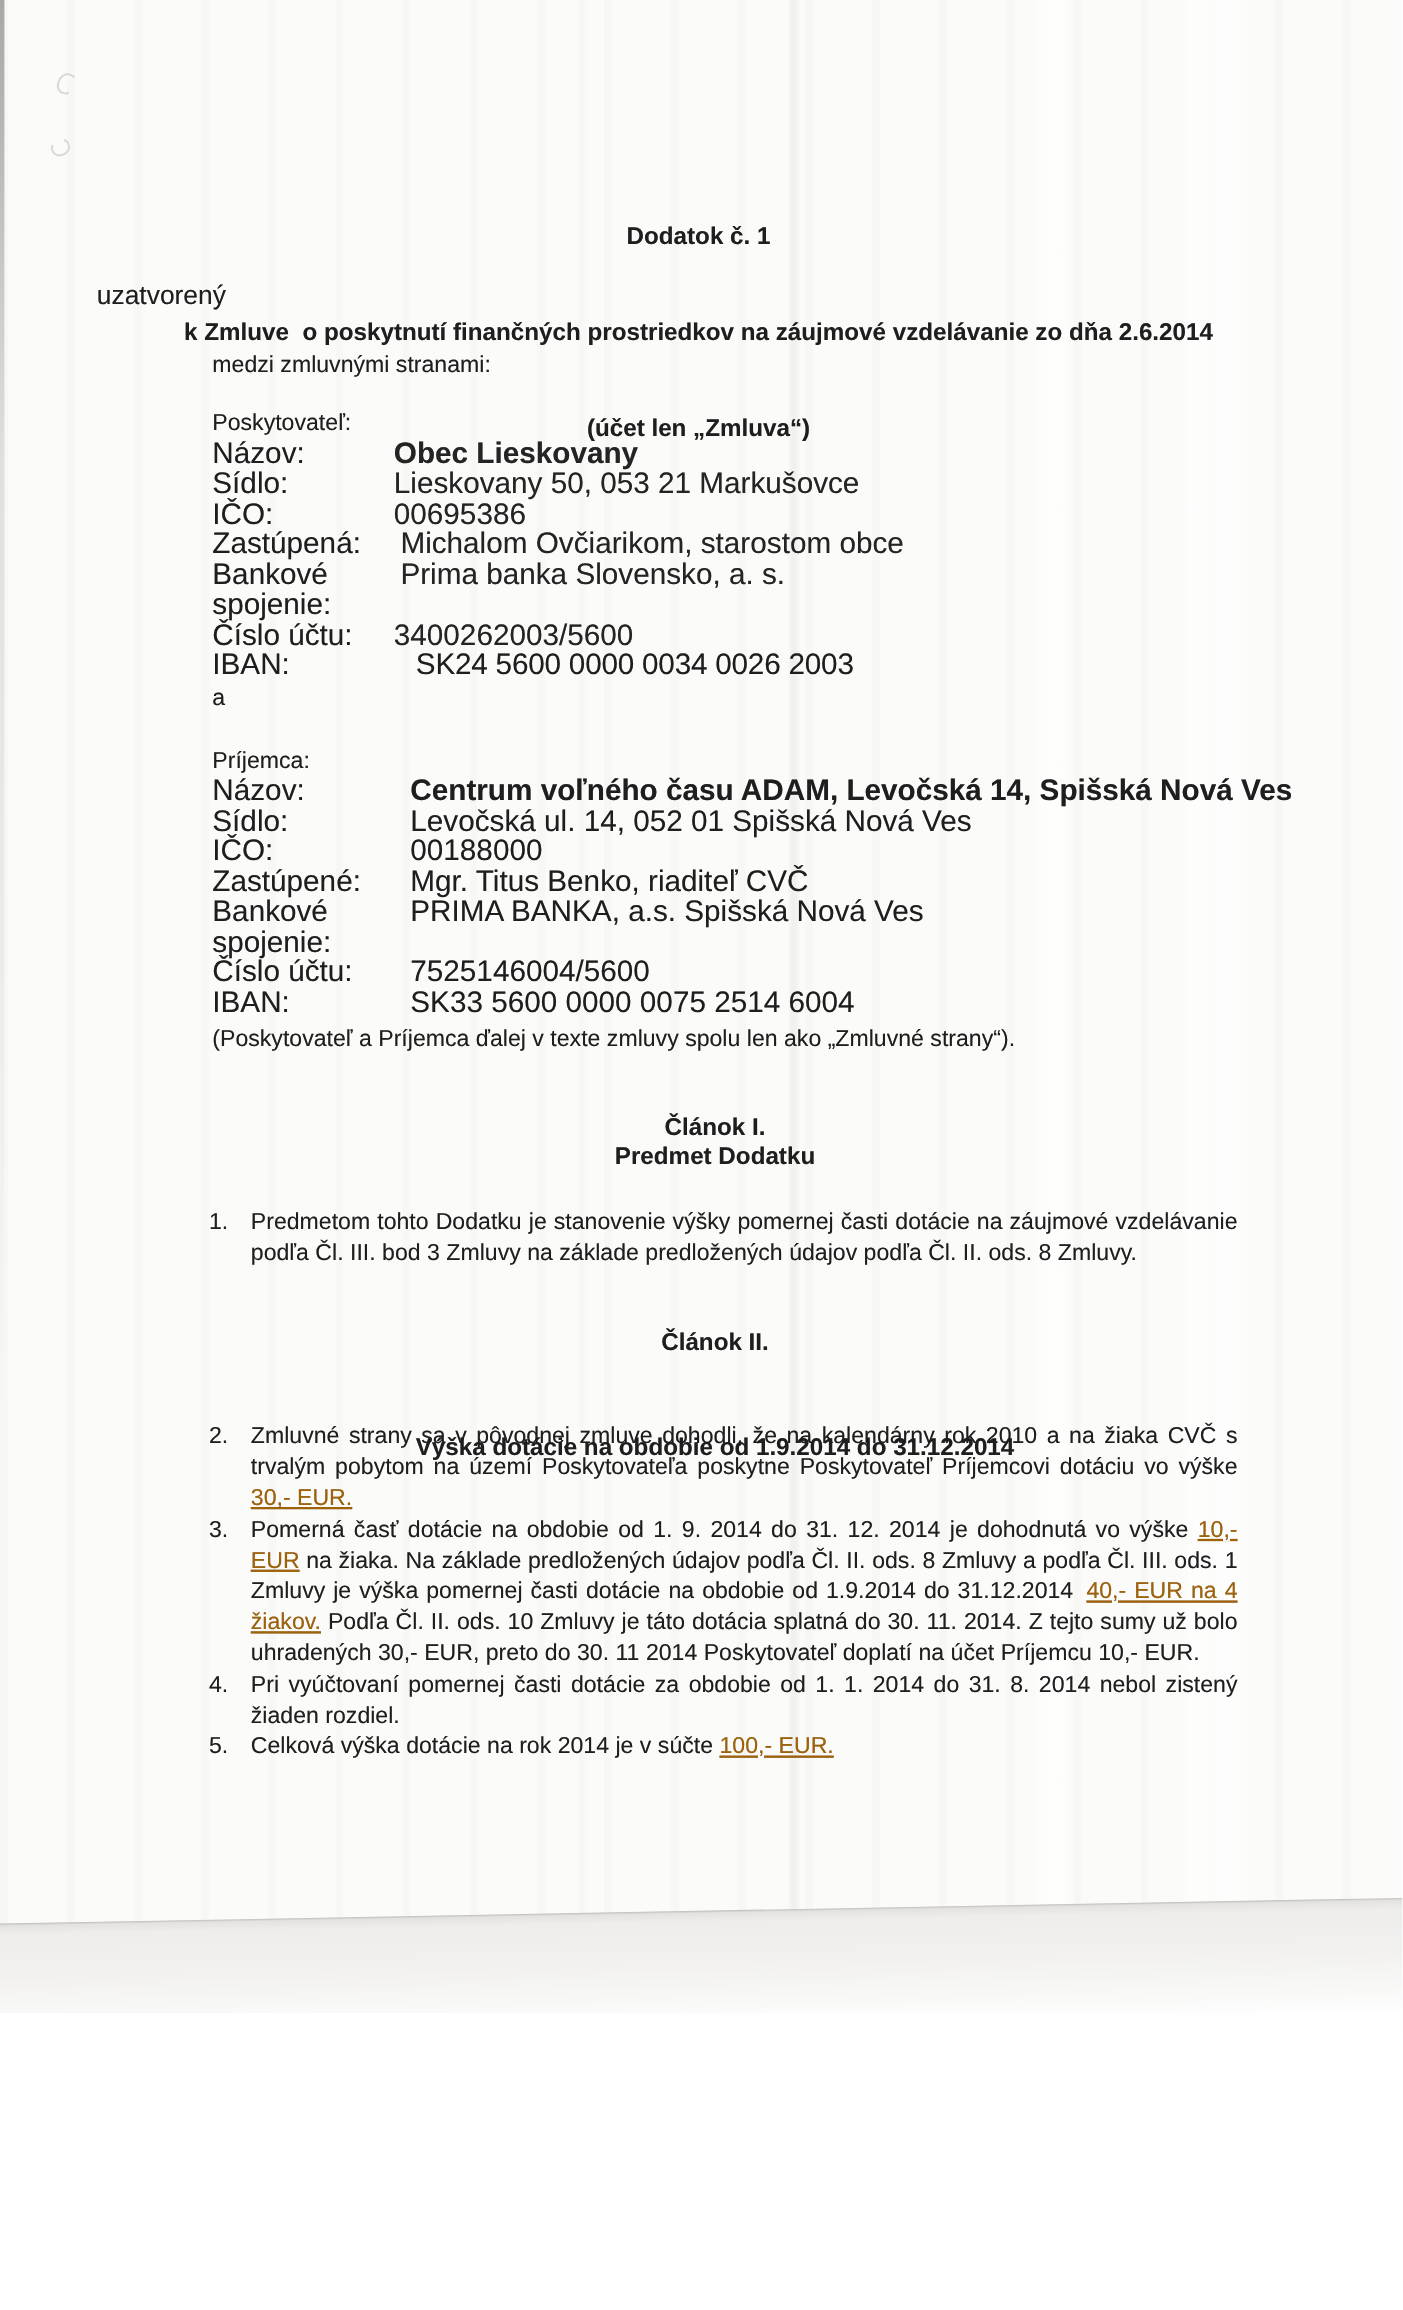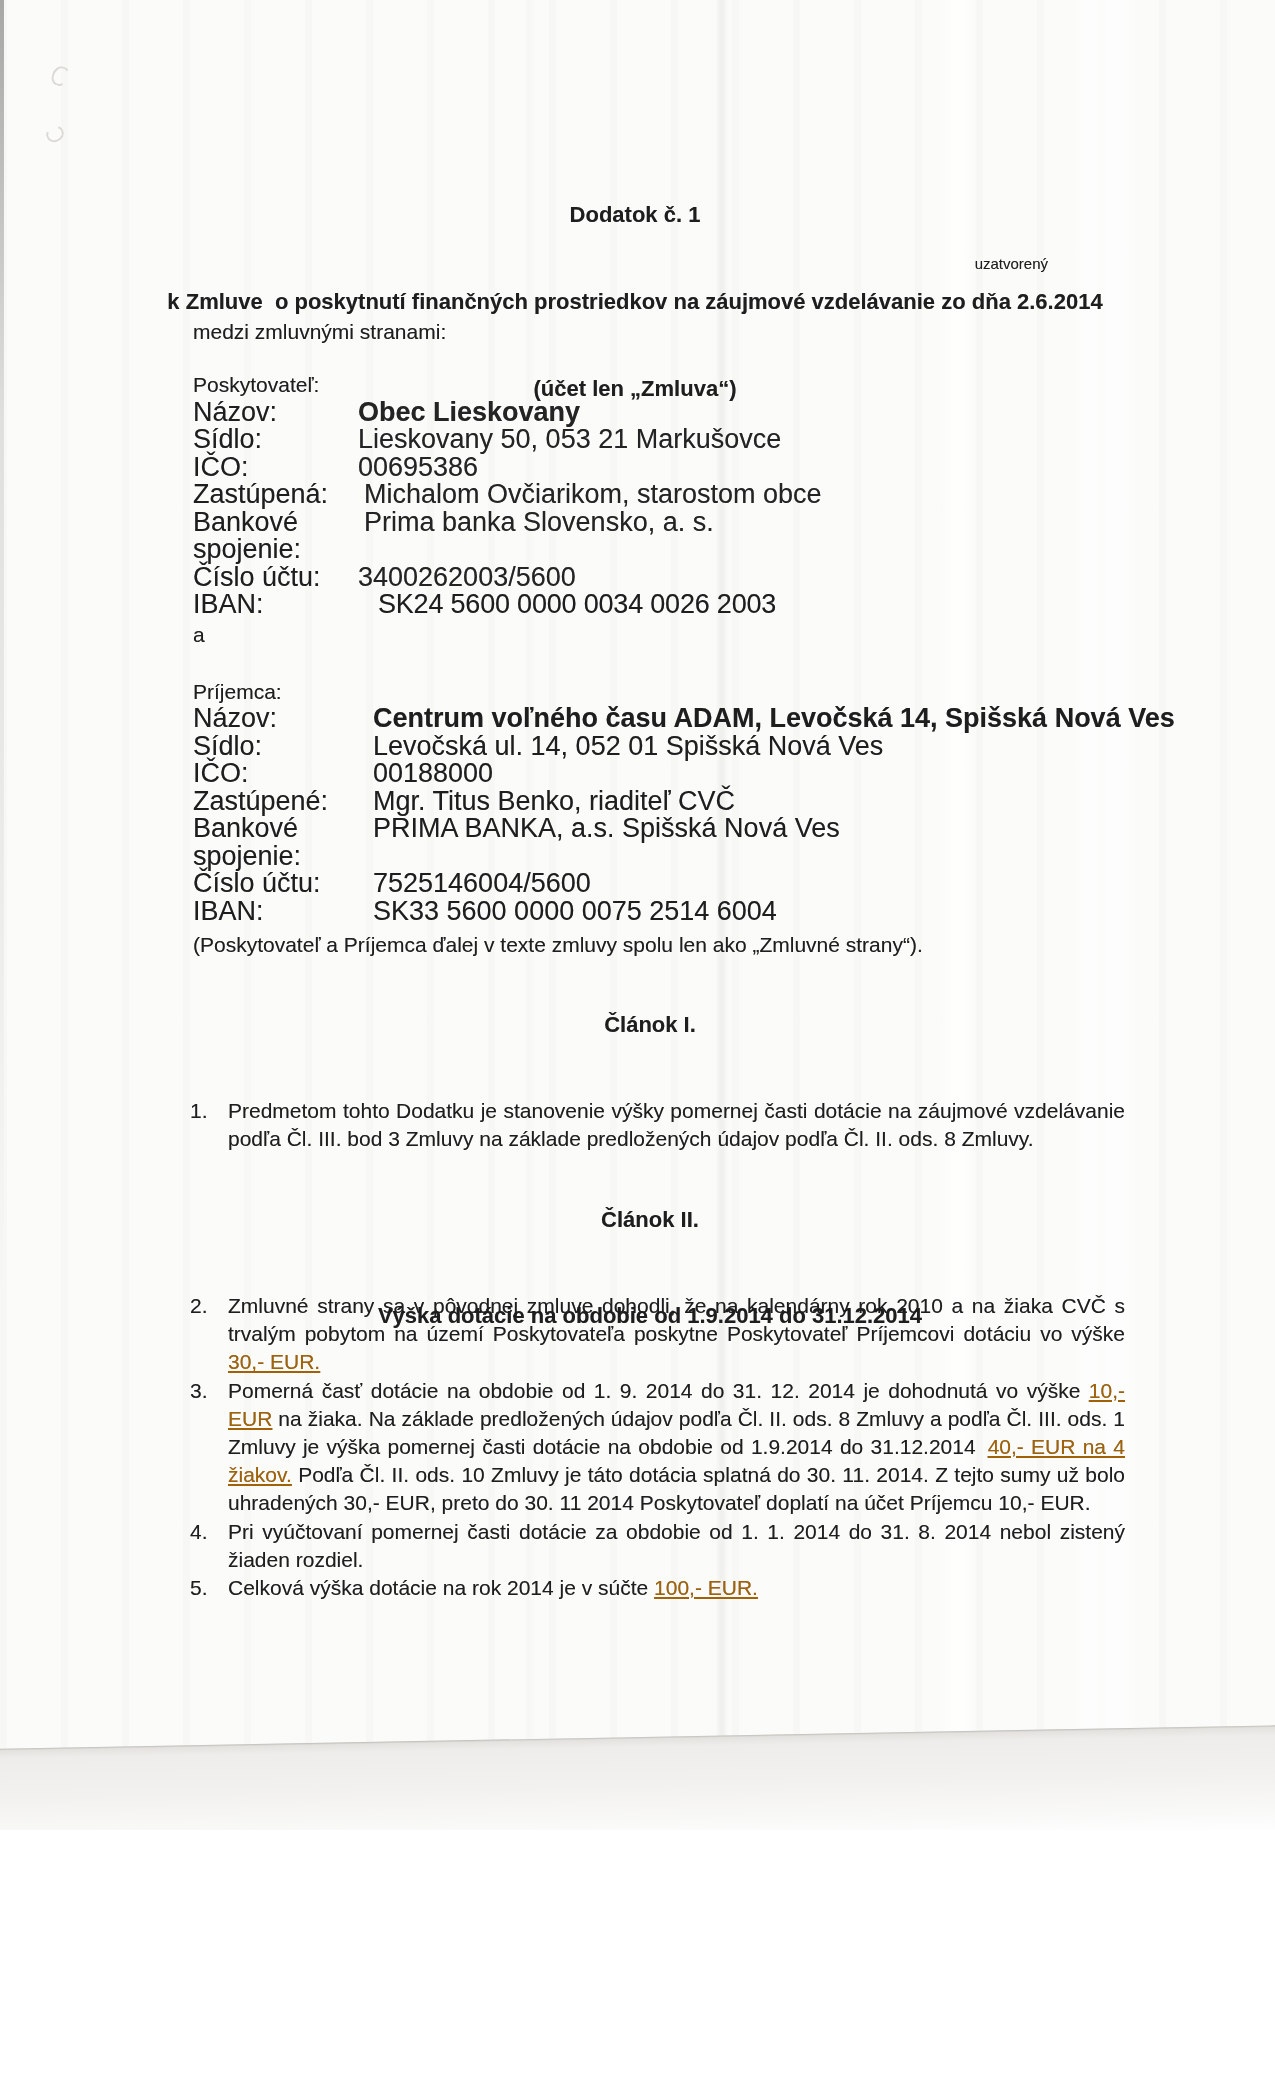--- a/index.html
+++ b/index.html
@@ -37,21 +37,21 @@
     background: linear-gradient(180deg, #bfbdb9 0, #e4e2df 2px, #eeedeb 10px, #f2f1ef 48px, #f9f9f8 85px, #ffffff 110px);
   }
   .below-white { position: absolute; left: 0; top: 1830px; width: 1275px; height: 270px; background: #ffffff; }
 
   
   .doc { position: absolute; left: 0; top: 0; width: 1275px; height: 1758px; text-shadow: 0 0 0.6px rgba(25,25,25,0.4); }
   .abs { position: absolute; }
   .b { font-weight: bold; }
   .fs { font-size: 21px; line-height: 28px; }
   .title-block { left: 150px; top: 142px; width: 970px; text-align: center; font-size: 22px; line-height: 29px; font-weight: bold; white-space: pre-wrap; }
-  .closing { left: 150px; top: 255px; width: 970px; text-align: right; transform: translateX(-72px); font-size: 15px; }
+  .closing { left: 160px; top: 255px; width: 970px; text-align: left; transform: translateX(-72px); font-size: 24px; }
   .lead { left: 193px; top: 320px; font-size: 21px; }
   .party-heading { font-size: 21px; line-height: 27px; }
   .party-rows { display: grid; grid-template-columns: 165px 1fr; }
   .party-rows.recipient-cols { grid-template-columns: 180px 1fr; }
   .party-rows > div { line-height: 27.5px; font-size: 27px; }
   .serif { font-family: Liberation Sans, sans-serif; font-size: 22px; color: #242424; }
   .ind6 { padding-left: 6px; }
   .ind20 { padding-left: 20px; }
   .tight { letter-spacing: -0.2px; }
   .conj { left: 193px; top: 623px; font-size: 21px; }
@@ -125,20 +125,21 @@
         <div>Číslo účtu:</div>
         <div>7525146004/5600</div>
         <div>IBAN:</div>
         <div>SK33 5600 0000 0075 2514 6004</div>
       </div>
     </div>
 
     <div class="abs note fs">(Poskytovateľ a Príjemca ďalej v texte zmluvy spolu len ako „Zmluvné strany“).</div>
 
     <div class="abs art-head" style="top:1012px;">Článok I.</div>
+    <div class="abs art-head" style="top:1038px;">Predmet Dodatku</div>
 
     <div class="abs list" style="top:1097px;">
       <div class="li">
         <span class="num">1.</span>
         <span class="txt"><span>Predmetom tohto Dodatku je stanovenie výšky pomernej časti dotácie na záujmové vzdelávanie podľa Čl. III. bod 3 Zmluvy na základe predložených údajov podľa Čl. II. ods. 8 Zmluvy.</span></span>
       </div>
     </div>
 
     <div class="abs art-head" style="top:1207px;">Článok II.</div>
     <div class="abs art-head" style="top:1279px;margin-top:24px;">Výška dotácie na obdobie od 1.9.2014 do 31.12.2014</div>

